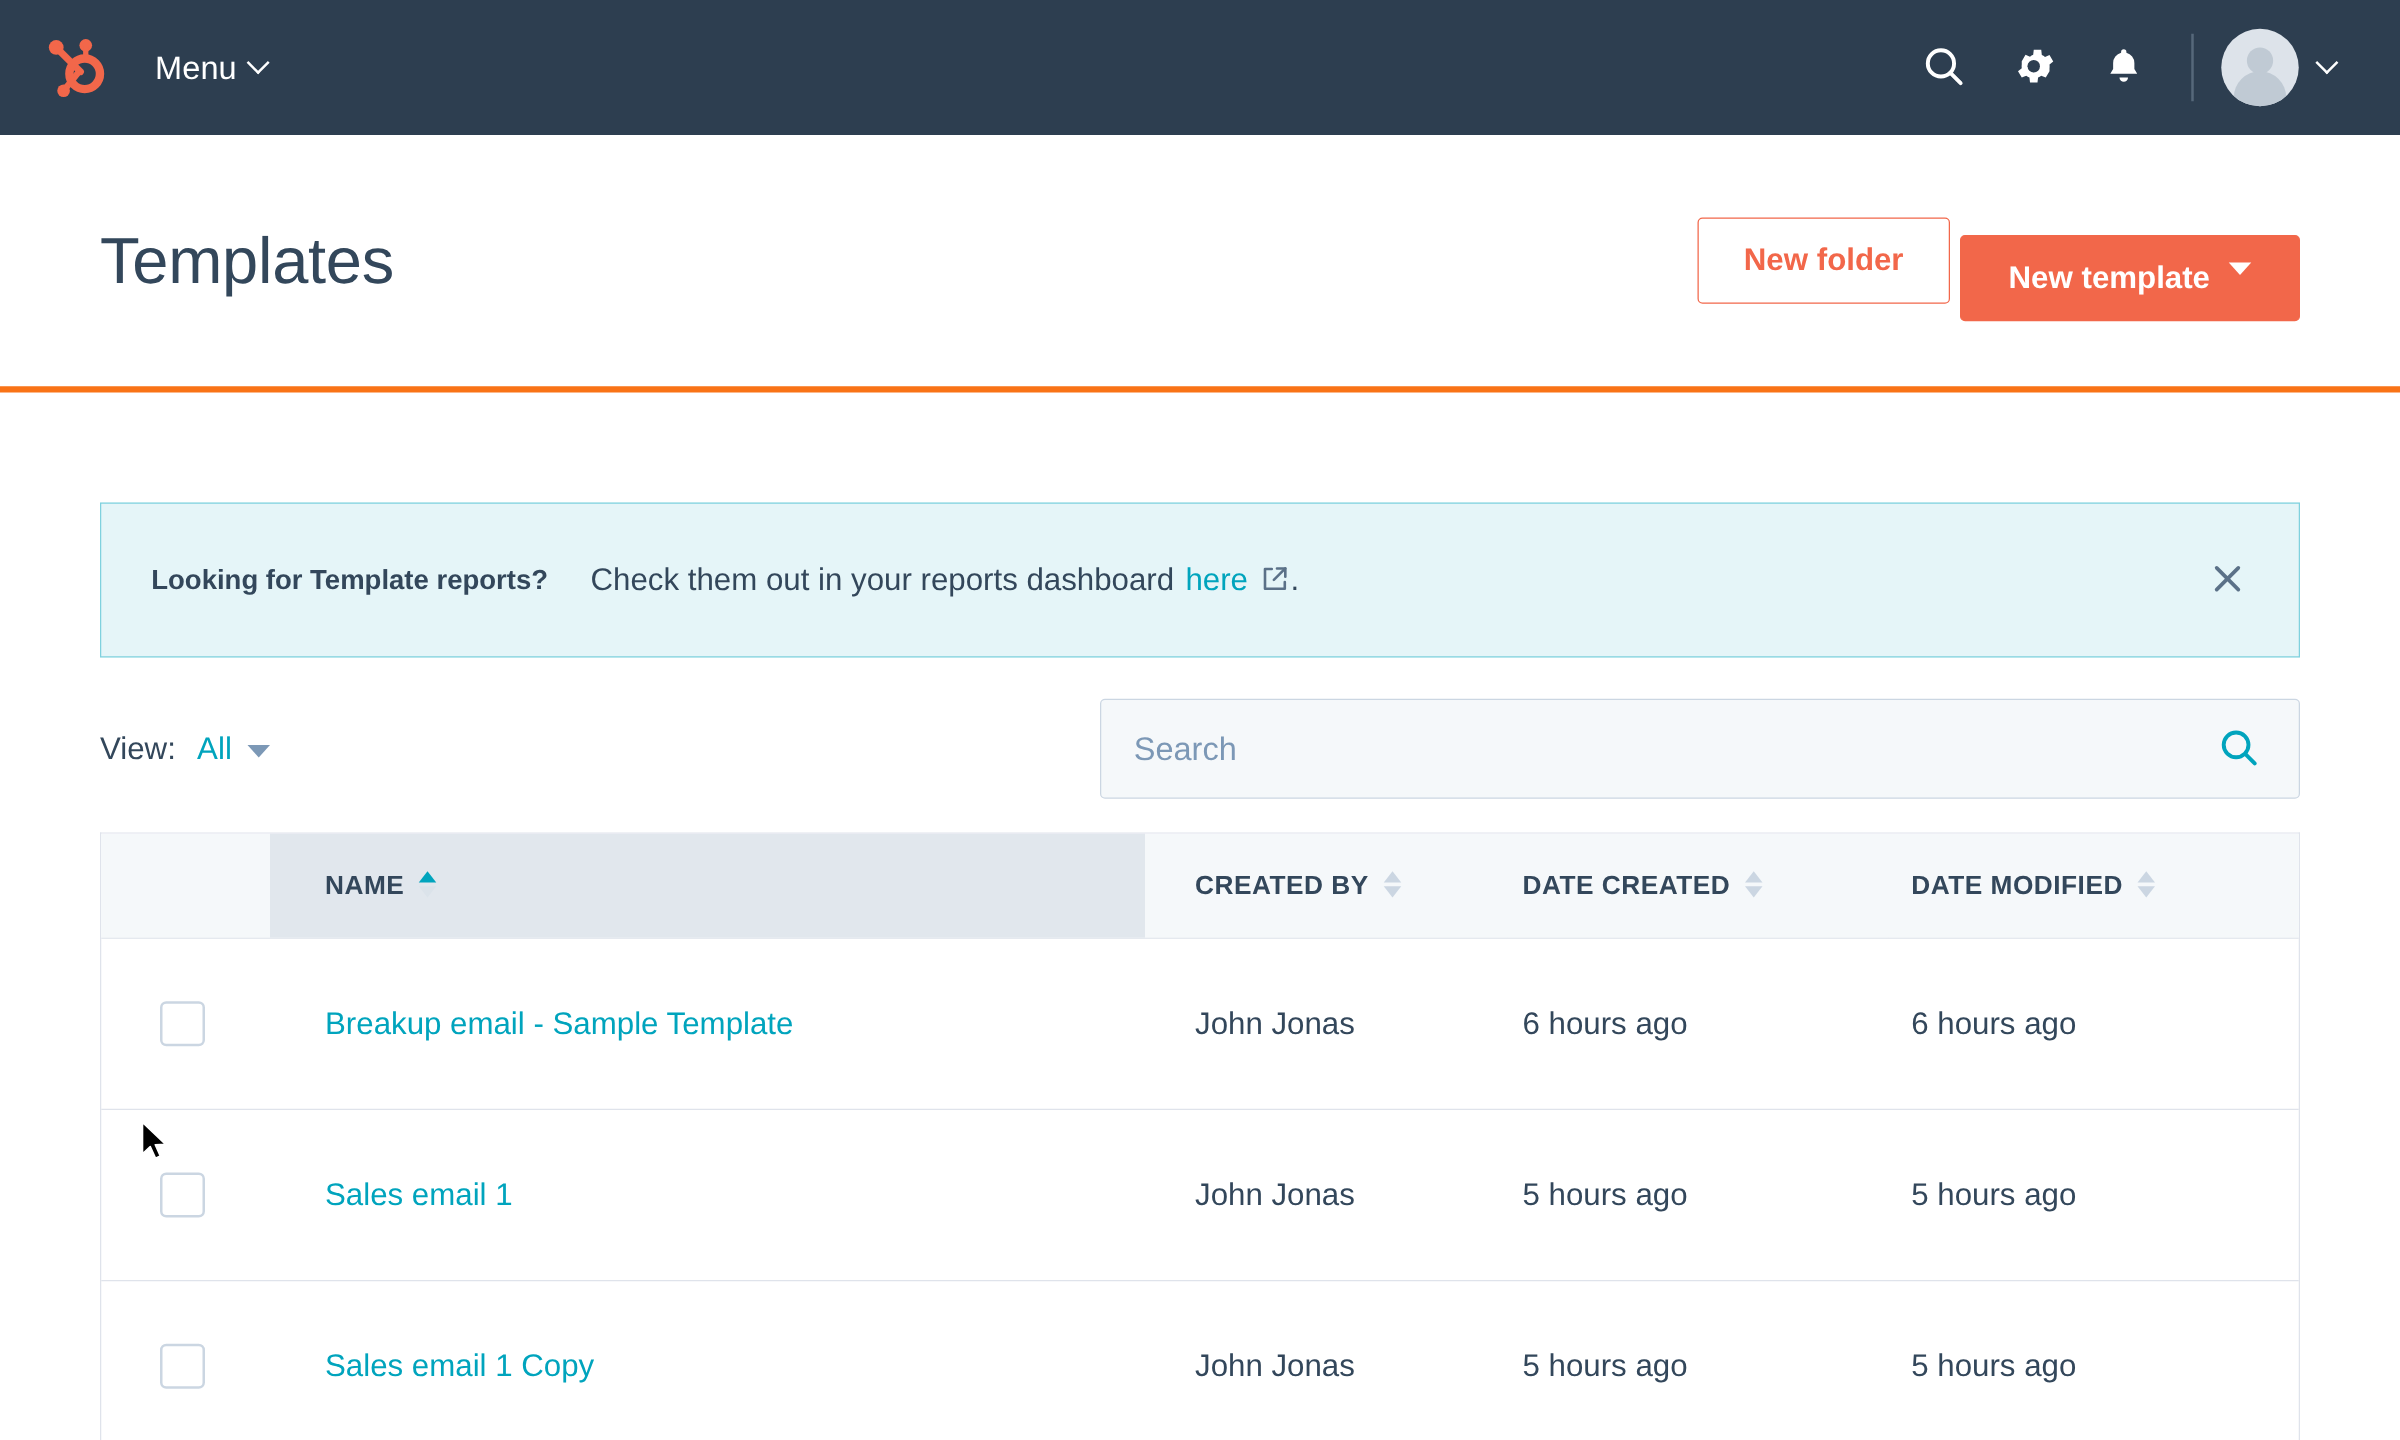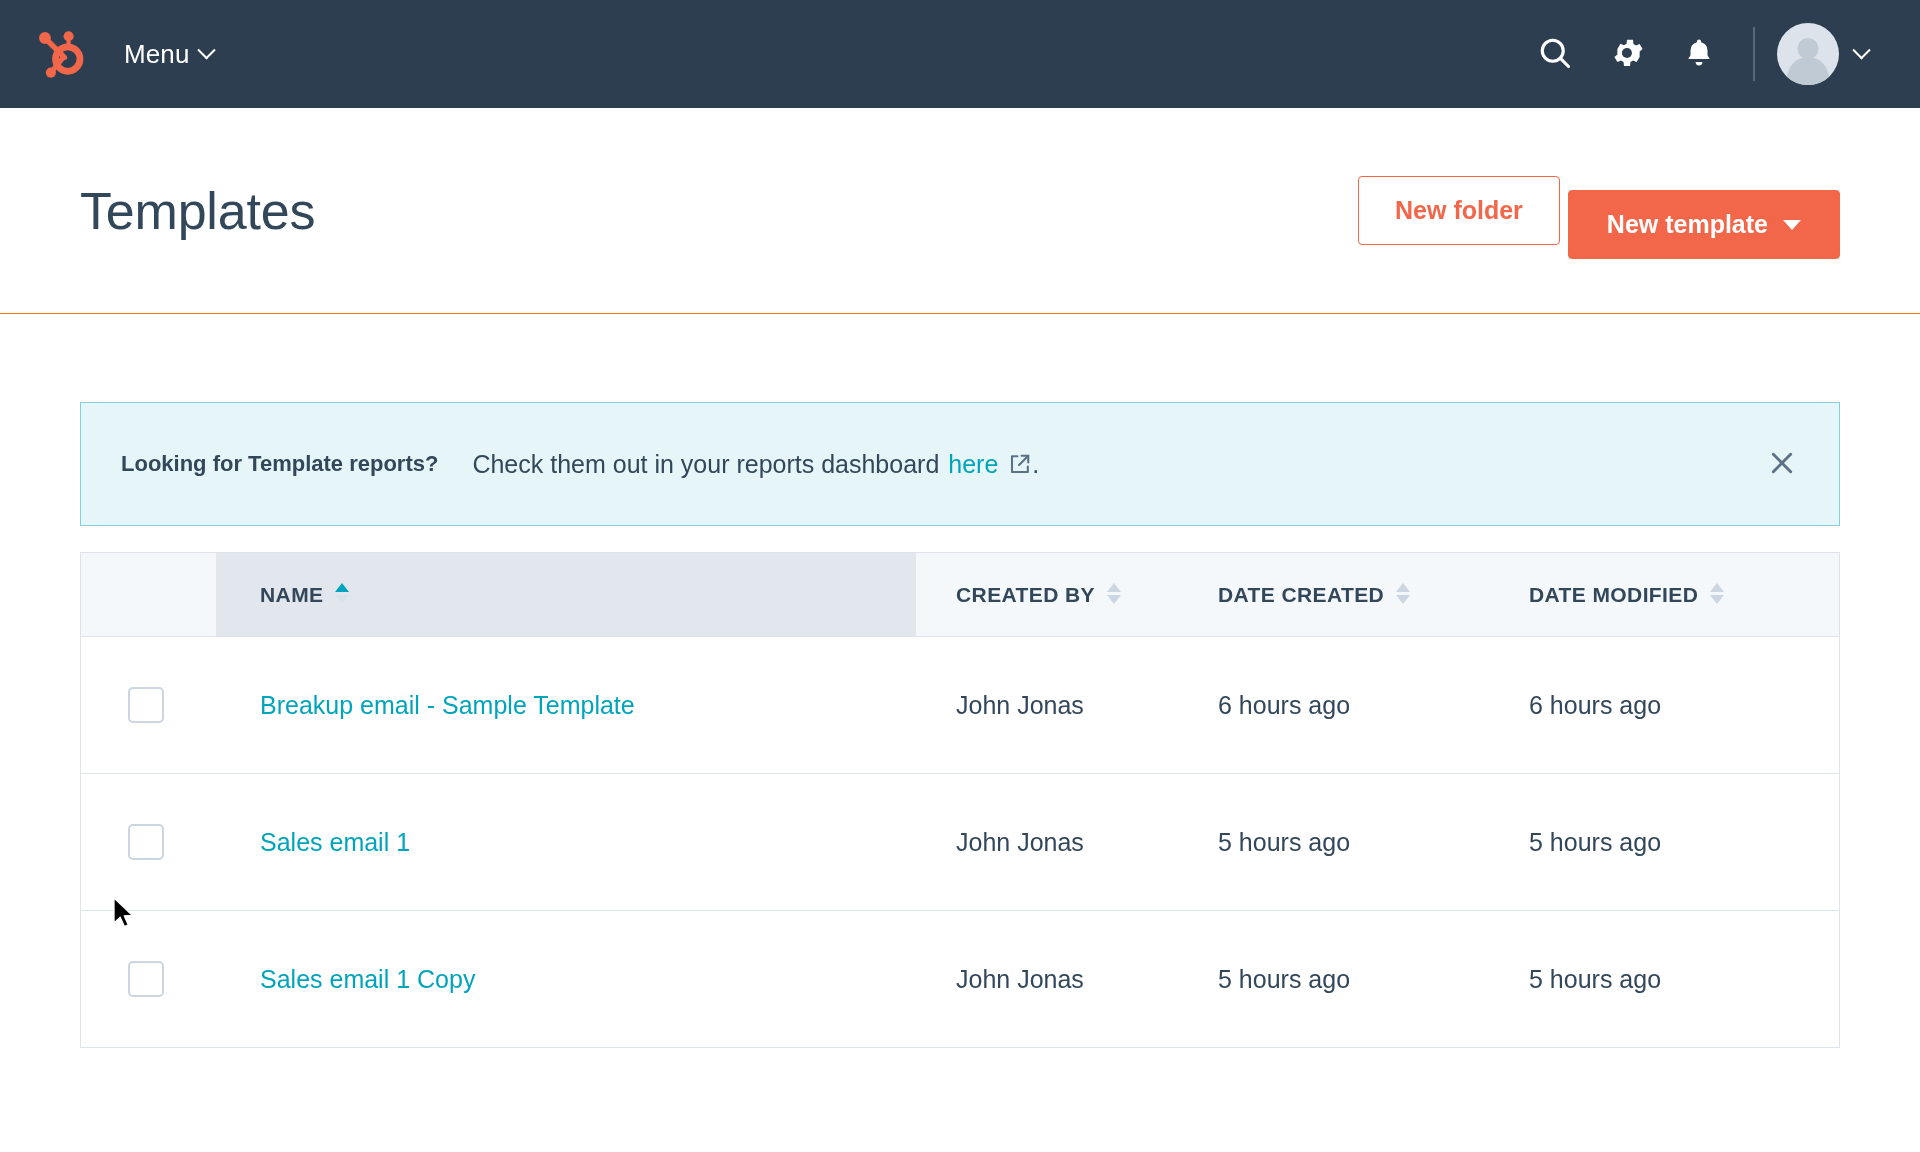--- a/index.html
+++ b/index.html
@@ -122,21 +122,21 @@
     width: 13px; height: 13px;
     border-right: 2.6px solid #ffffff;
     border-bottom: 2.6px solid #ffffff;
     transform: rotate(45deg) translate(-3px,-3px);
   }
 
   
   .page-header {
     height: 206px;
     background: #ffffff;
-    border-bottom: 1px solid #f97316;
+    border-bottom: 5px solid #f97316;
     display: flex;
     align-items: center;
     padding: 0 80px 0 80px;
   }
   .page-title {
     font-size: 52px;
     font-weight: 300;
     color: #33475b;
     letter-spacing: -0.2px;
     line-height: 1;
@@ -161,21 +161,20 @@
     color: #f2674a;
     border: 1.6px solid #f2674a;
     padding: 21px 36px;
   }
   .btn-primary {
     background: #f2674a;
     color: #ffffff;
     border: 1.6px solid #f2674a;
     padding: 21px 38px;
     display: flex;
-    align-items: center;
     gap: 15px;
     margin-top: 28px;
   }
   .caret-down {
     width: 0; height: 0;
     border-left: 9px solid transparent;
     border-right: 9px solid transparent;
     border-top: 10px solid #ffffff;
     display: inline-block;
   }
@@ -495,20 +494,41 @@
     <button class="banner-close">
       <span>
         <svg width="32" height="32" viewBox="0 0 24 24" fill="none" stroke="#5b7188" stroke-width="2.2" stroke-linecap="round">
           <line x1="5.5" y1="5.5" x2="18.5" y2="18.5"></line>
           <line x1="18.5" y1="5.5" x2="5.5" y2="18.5"></line>
         </svg>
       </span>
     </button>
   </div>
 
+  <div class="filter-row">
+    <div class="view-group">
+      <span class="view-label">View:</span>
+      <button class="view-value-btn">
+        <span class="view-value">All</span>
+        <span class="caret-gray"></span>
+      </button>
+    </div>
+    <div class="filter-spacer"></div>
+    <div class="search-wrap">
+      <input class="search-input" type="text" placeholder="Search" style="">
+      <button class="search-btn">
+        <span>
+          <svg width="34" height="34" viewBox="0 0 24 24" fill="none" stroke="#00a4bd" stroke-width="2.2" stroke-linecap="round">
+            <circle cx="10.5" cy="10.5" r="7"></circle>
+            <line x1="15.8" y1="15.8" x2="21" y2="21"></line>
+          </svg>
+        </span>
+      </button>
+    </div>
+  </div>
 
   <div class="table">
 
     <div class="thead">
       <div class="th col-check"></div>
 
       <div class="th col-name">
         <span>NAME</span>
         <span class="sortarrows active">
           <span class="up"></span>

